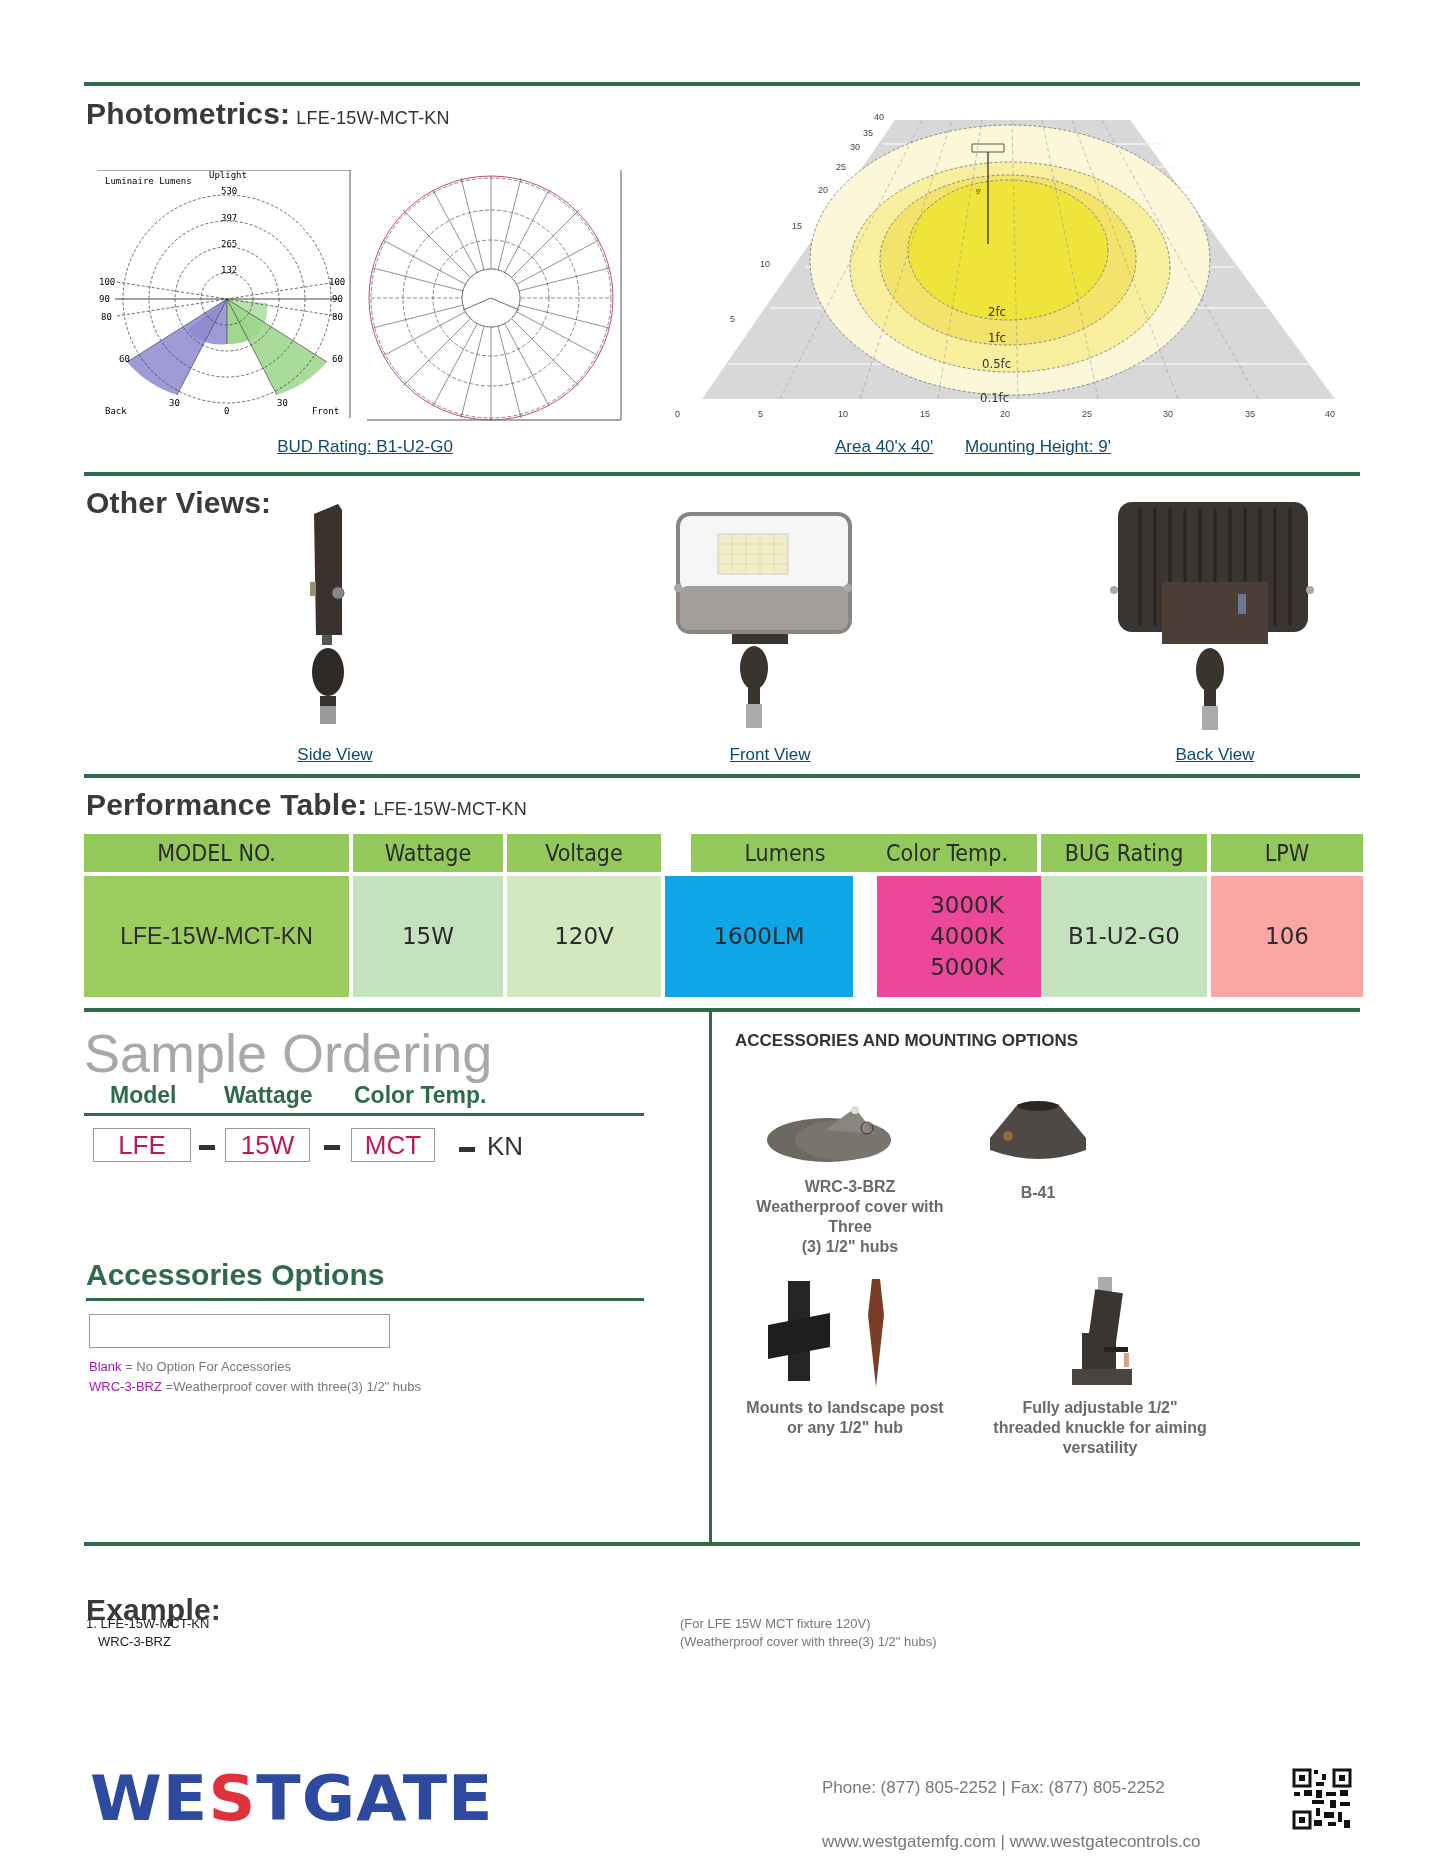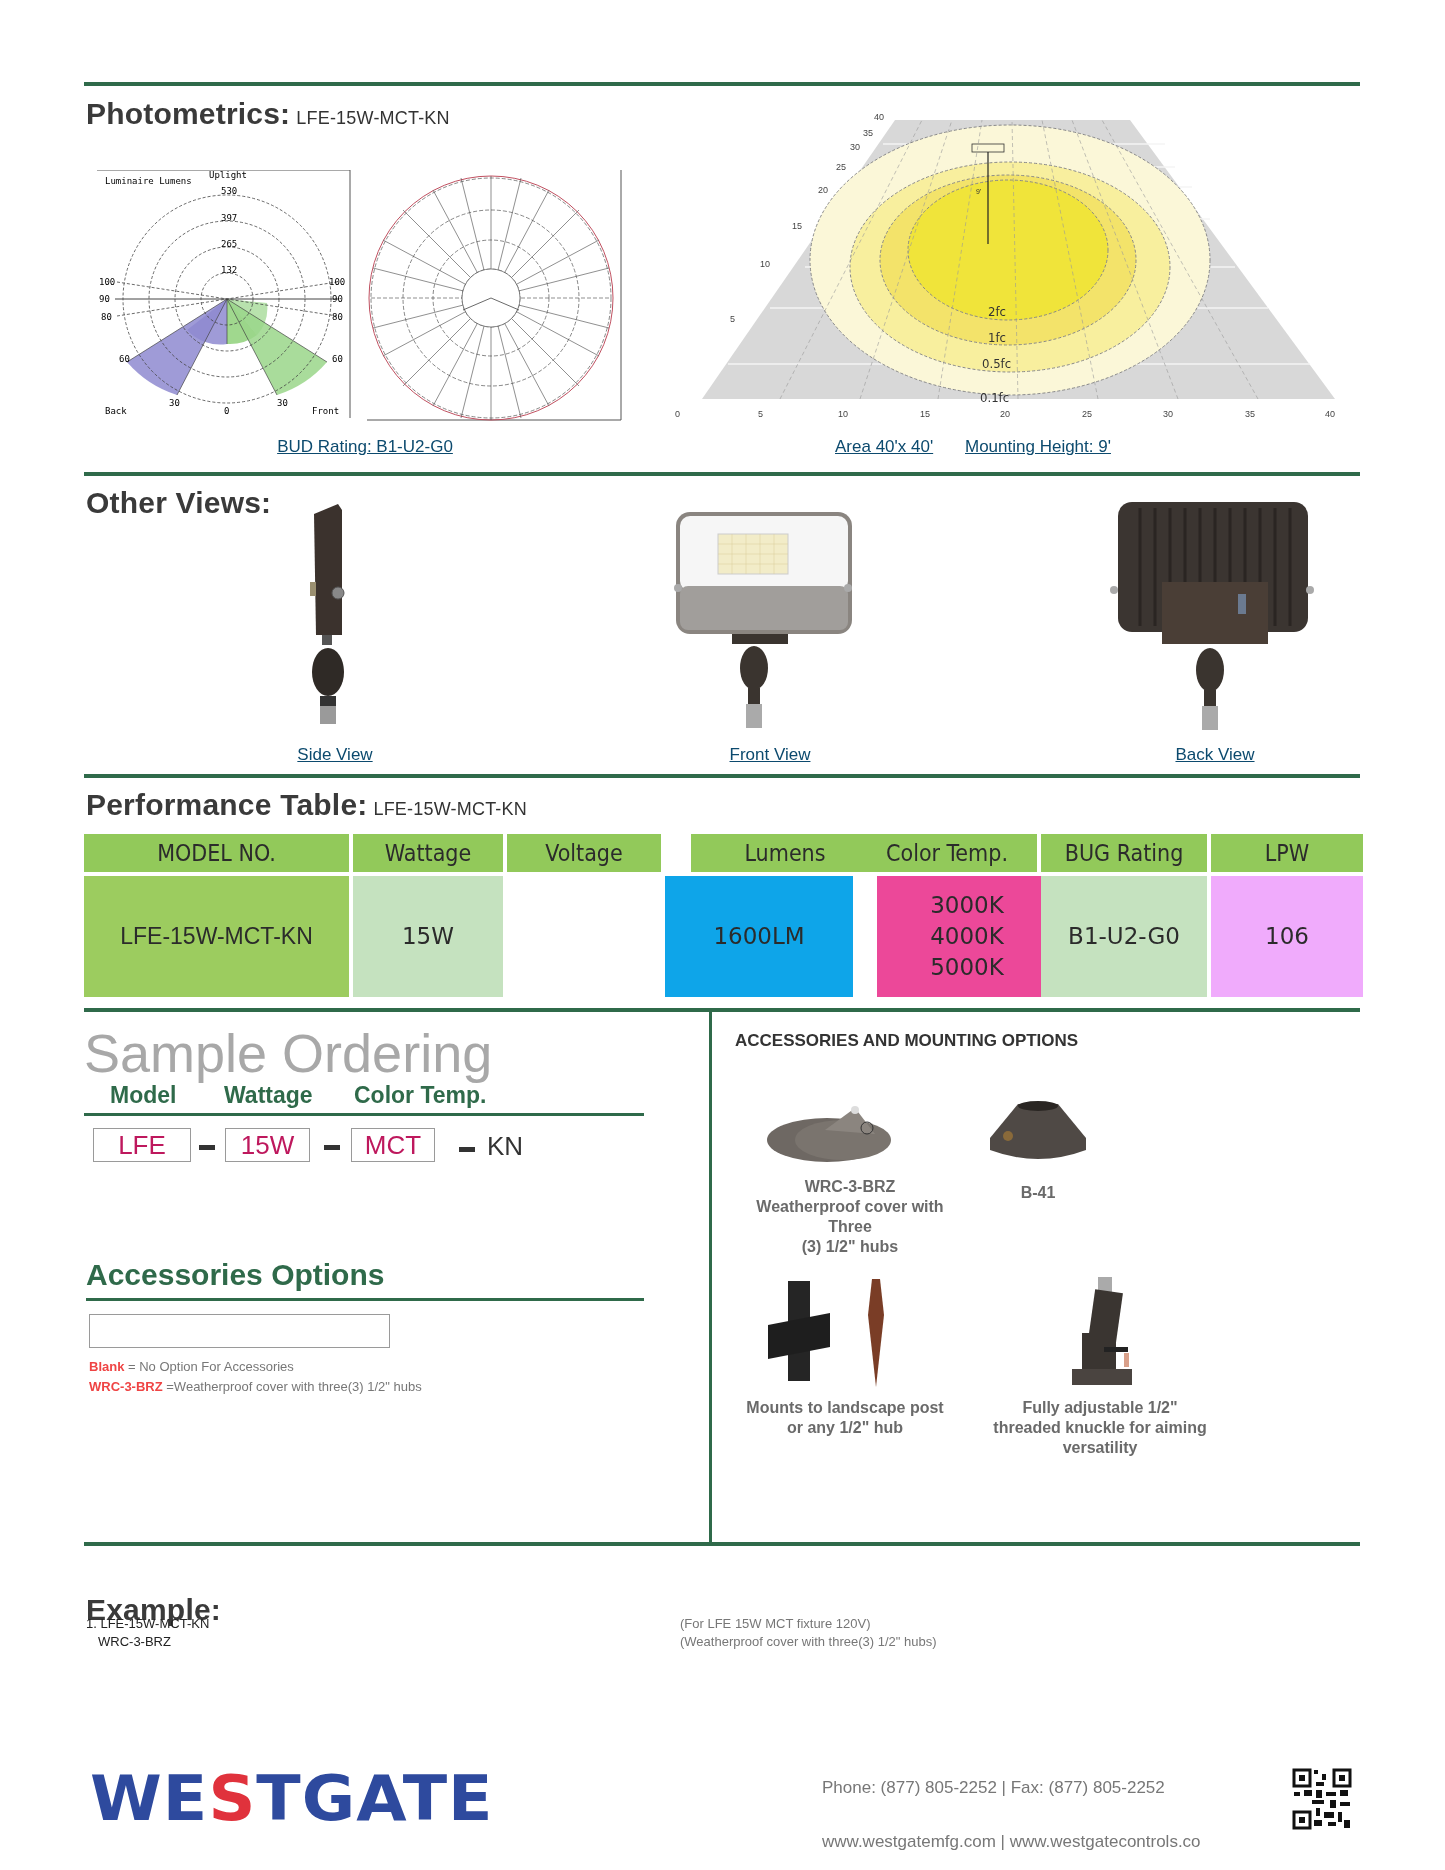--- a/index.html
+++ b/index.html
@@ -23,21 +23,21 @@
         font-size: 23px; display: flex; flex-direction: column; align-items: center; justify-content: center; line-height: 31px; font-family: "DejaVu Sans", sans-serif; }
 
   .sample-title { position: absolute; left: 84px; top: 1022px; font-size: 54px; color: #a8a8a8; font-family: "Liberation Sans", sans-serif; }
   .green-label { position: absolute; font-weight: bold; color: #2f6a4a; font-size: 23px; }
   .ord-box { position: absolute; height: 34px; border: 1.5px solid #9a9a9a; font-size: 26px; color: #be185d;
         display: flex; align-items: center; justify-content: center; }
   .dash { position: absolute; width: 16px; height: 5px; background: #333; }
 
   .acc-cap { position: absolute; font-weight: bold; color: #6a6a6a; font-size: 16px; text-align: center; line-height: 20px; }
   .note { position: absolute; font-size: 13px; color: #777; }
-  .note b { color: #ef4444; font-weight: bold; }
+  .note b { color: #a21caf; font-weight: normal; }
 </style>
 </head>
 <body>
 
 <div class="hrule" style="top:82px"></div>
 <div class="section-title" style="left:86px; top:97px;">
   <span>Photometrics:</span><span class="sub">LFE-15W-MCT-KN</span>
 </div>
 
 <div class="polar-box" style="left:97px; top:170px; width:254px; height:248px;">
@@ -258,32 +258,35 @@
   <div class="hcell" style="left:773px; width:180px;">Color Temp.</div>
   <div class="hcell" style="left:957px; width:166px;">BUG Rating</div>
   <div class="hcell" style="left:1127px; width:152px;">LPW</div>
 
   <div class="bcell" style="left:0; width:265px; background:#9ccc5f; font-family:'Liberation Sans', sans-serif;">
     <span>LFE-15W-MCT-KN</span>
   </div>
   <div class="bcell" style="left:269px; width:150px; background:#c5e2bf;">
     <span>15W</span>
   </div>
+  <div class="bcell" style="left:423px; width:154px; background:#d4e8c0;">
+    <span>120V</span>
+  </div>
   <div class="bcell" style="left:581px; width:188px; background:#0ea5e9;">
     <span>1600LM</span>
   </div>
   <div class="bcell" style="left:773px; width:180px; background:#ec4899;margin-left:20px;">
     <span>3000K</span>
     <span>4000K</span>
     <span>5000K</span>
   </div>
   <div class="bcell" style="left:957px; width:166px; background:#c5e2bf;">
     <span>B1-U2-G0</span>
   </div>
-  <div class="bcell" style="left:1127px; width:152px; background:#f0abfc;">
+  <div class="bcell" style="left:1127px; width:152px; background:#fca5a5;">
     <span>106</span>
   </div>
 </div>
 
 <div class="hrule" style="top:1008px"></div>
 <div class="abs" style="left:709px; top:1012px; width:3px; height:532px; background:#2f6a4a;"></div>
 
 <div class="sample-title">Sample Ordering</div>
 <div class="green-label" style="left:110px; top:1082px;">Model</div>
 <div class="green-label" style="left:224px; top:1082px;">Wattage</div>

